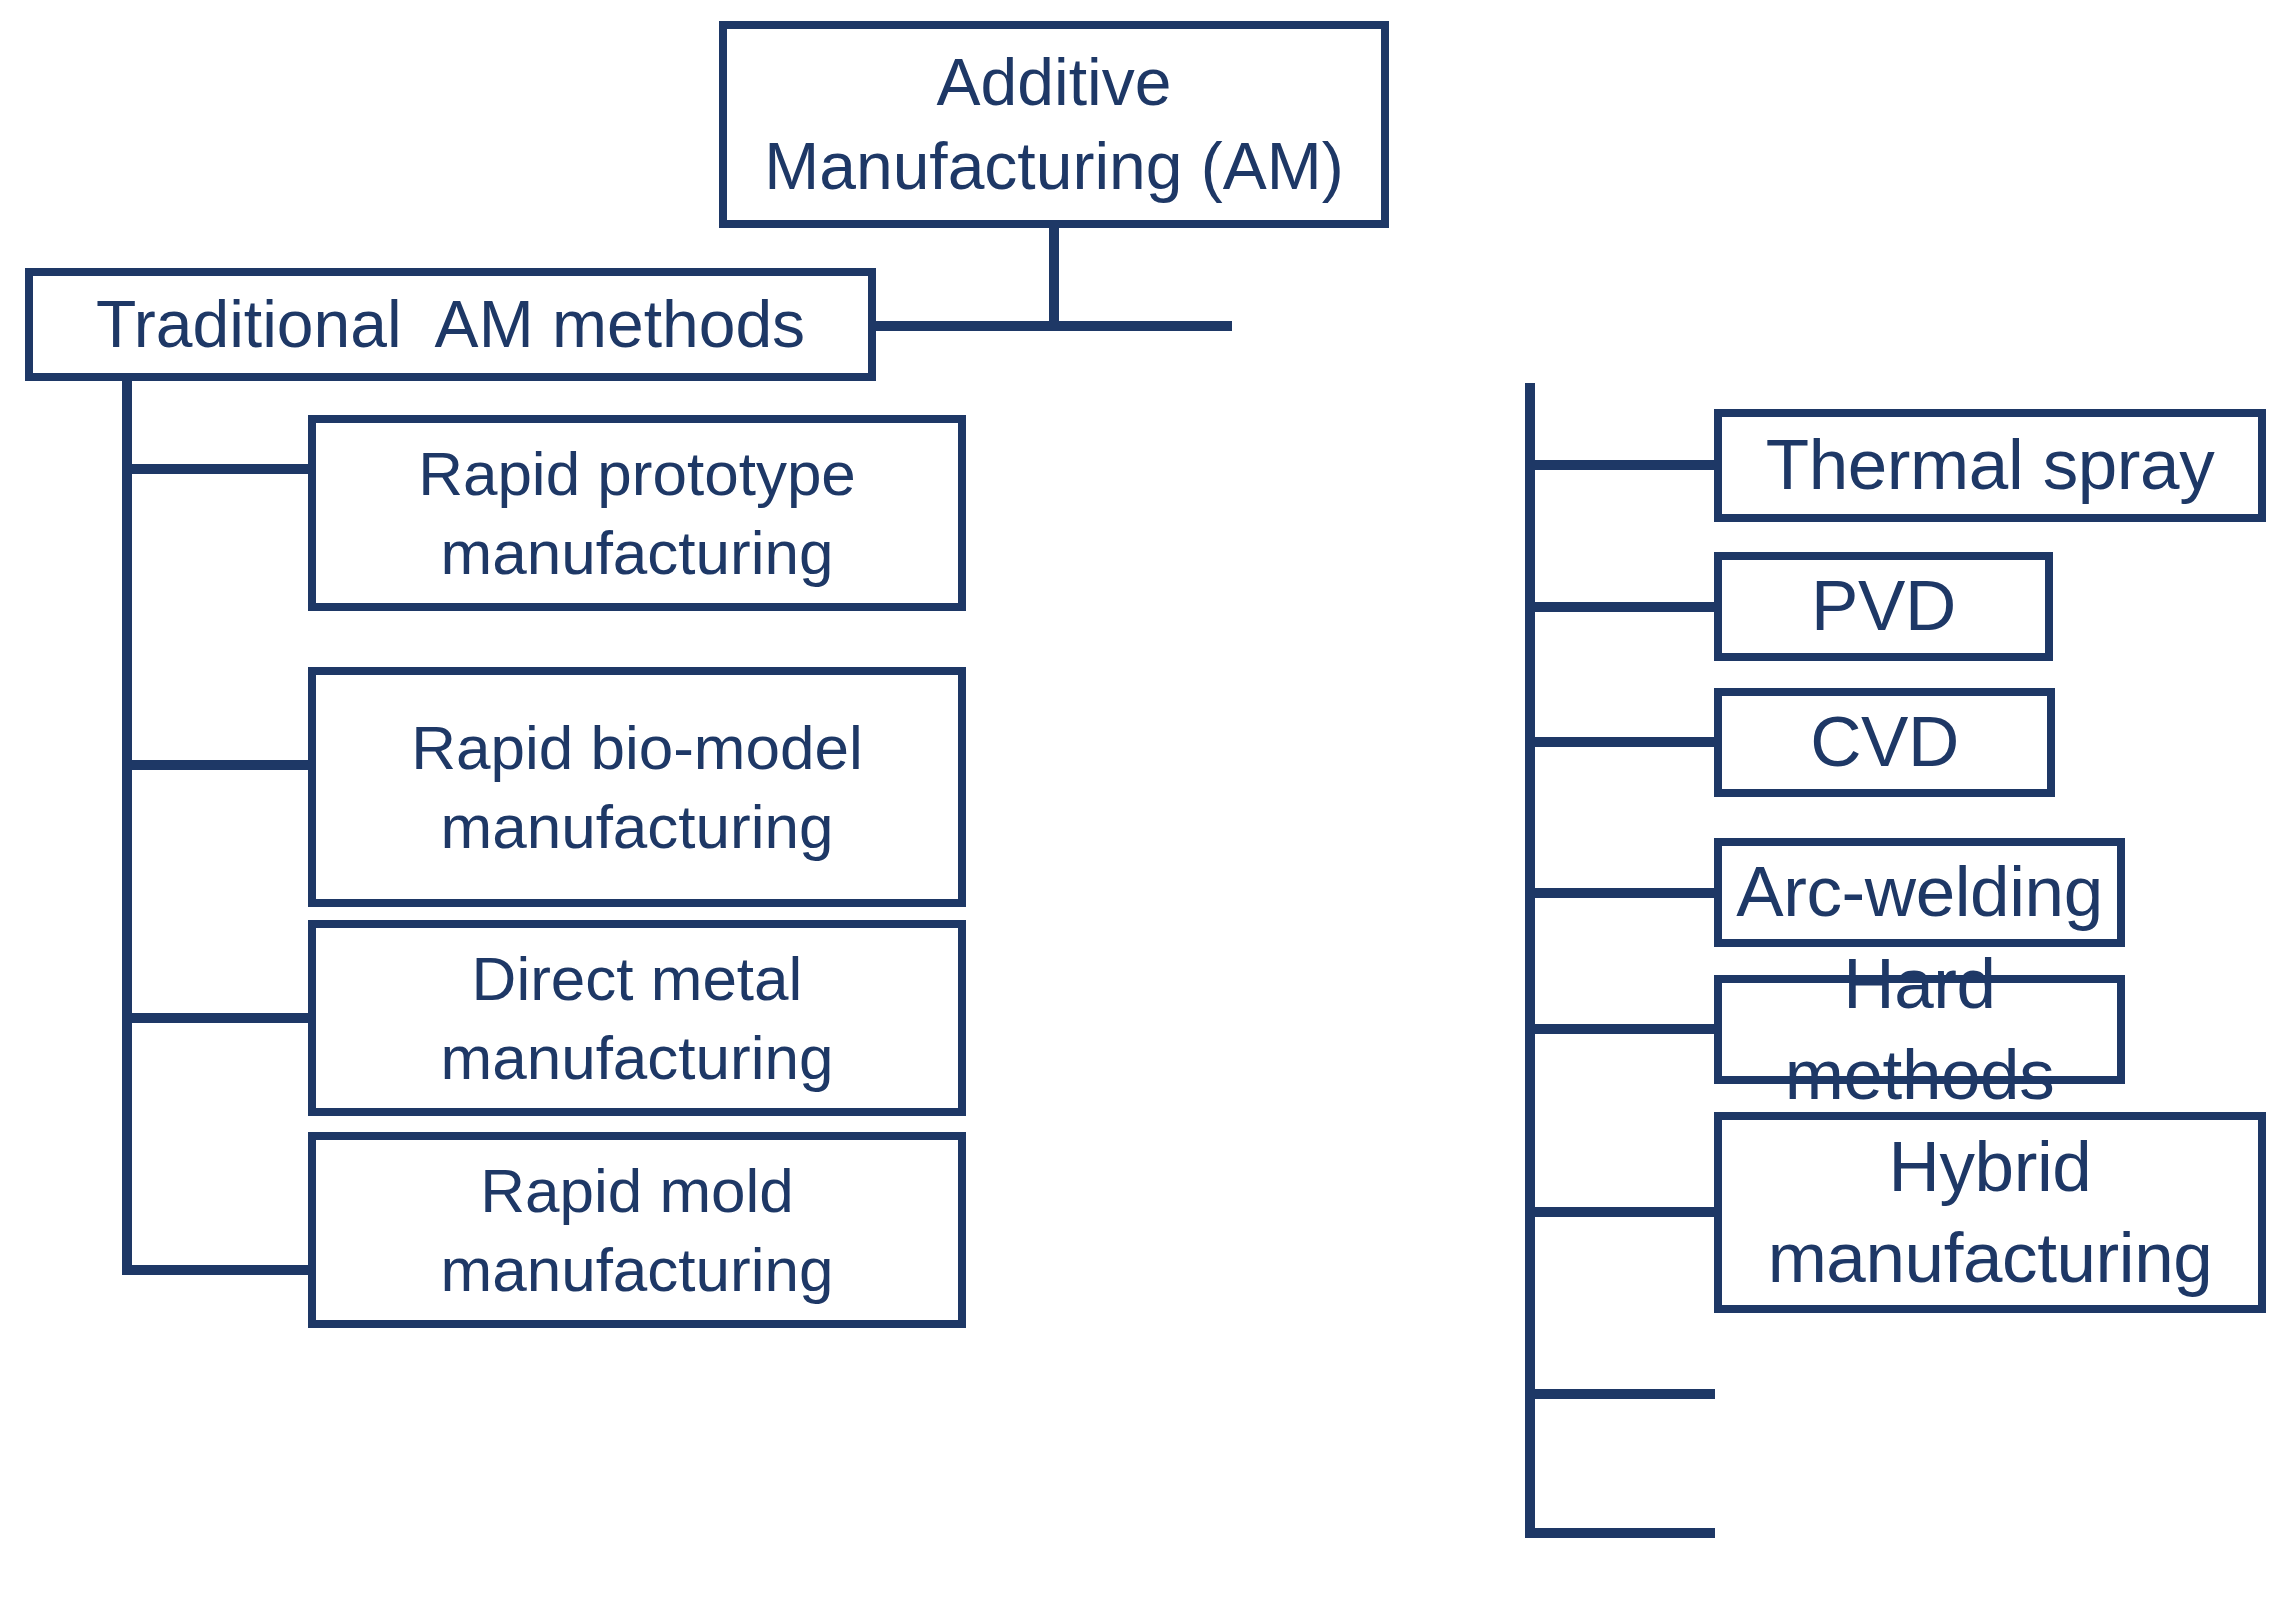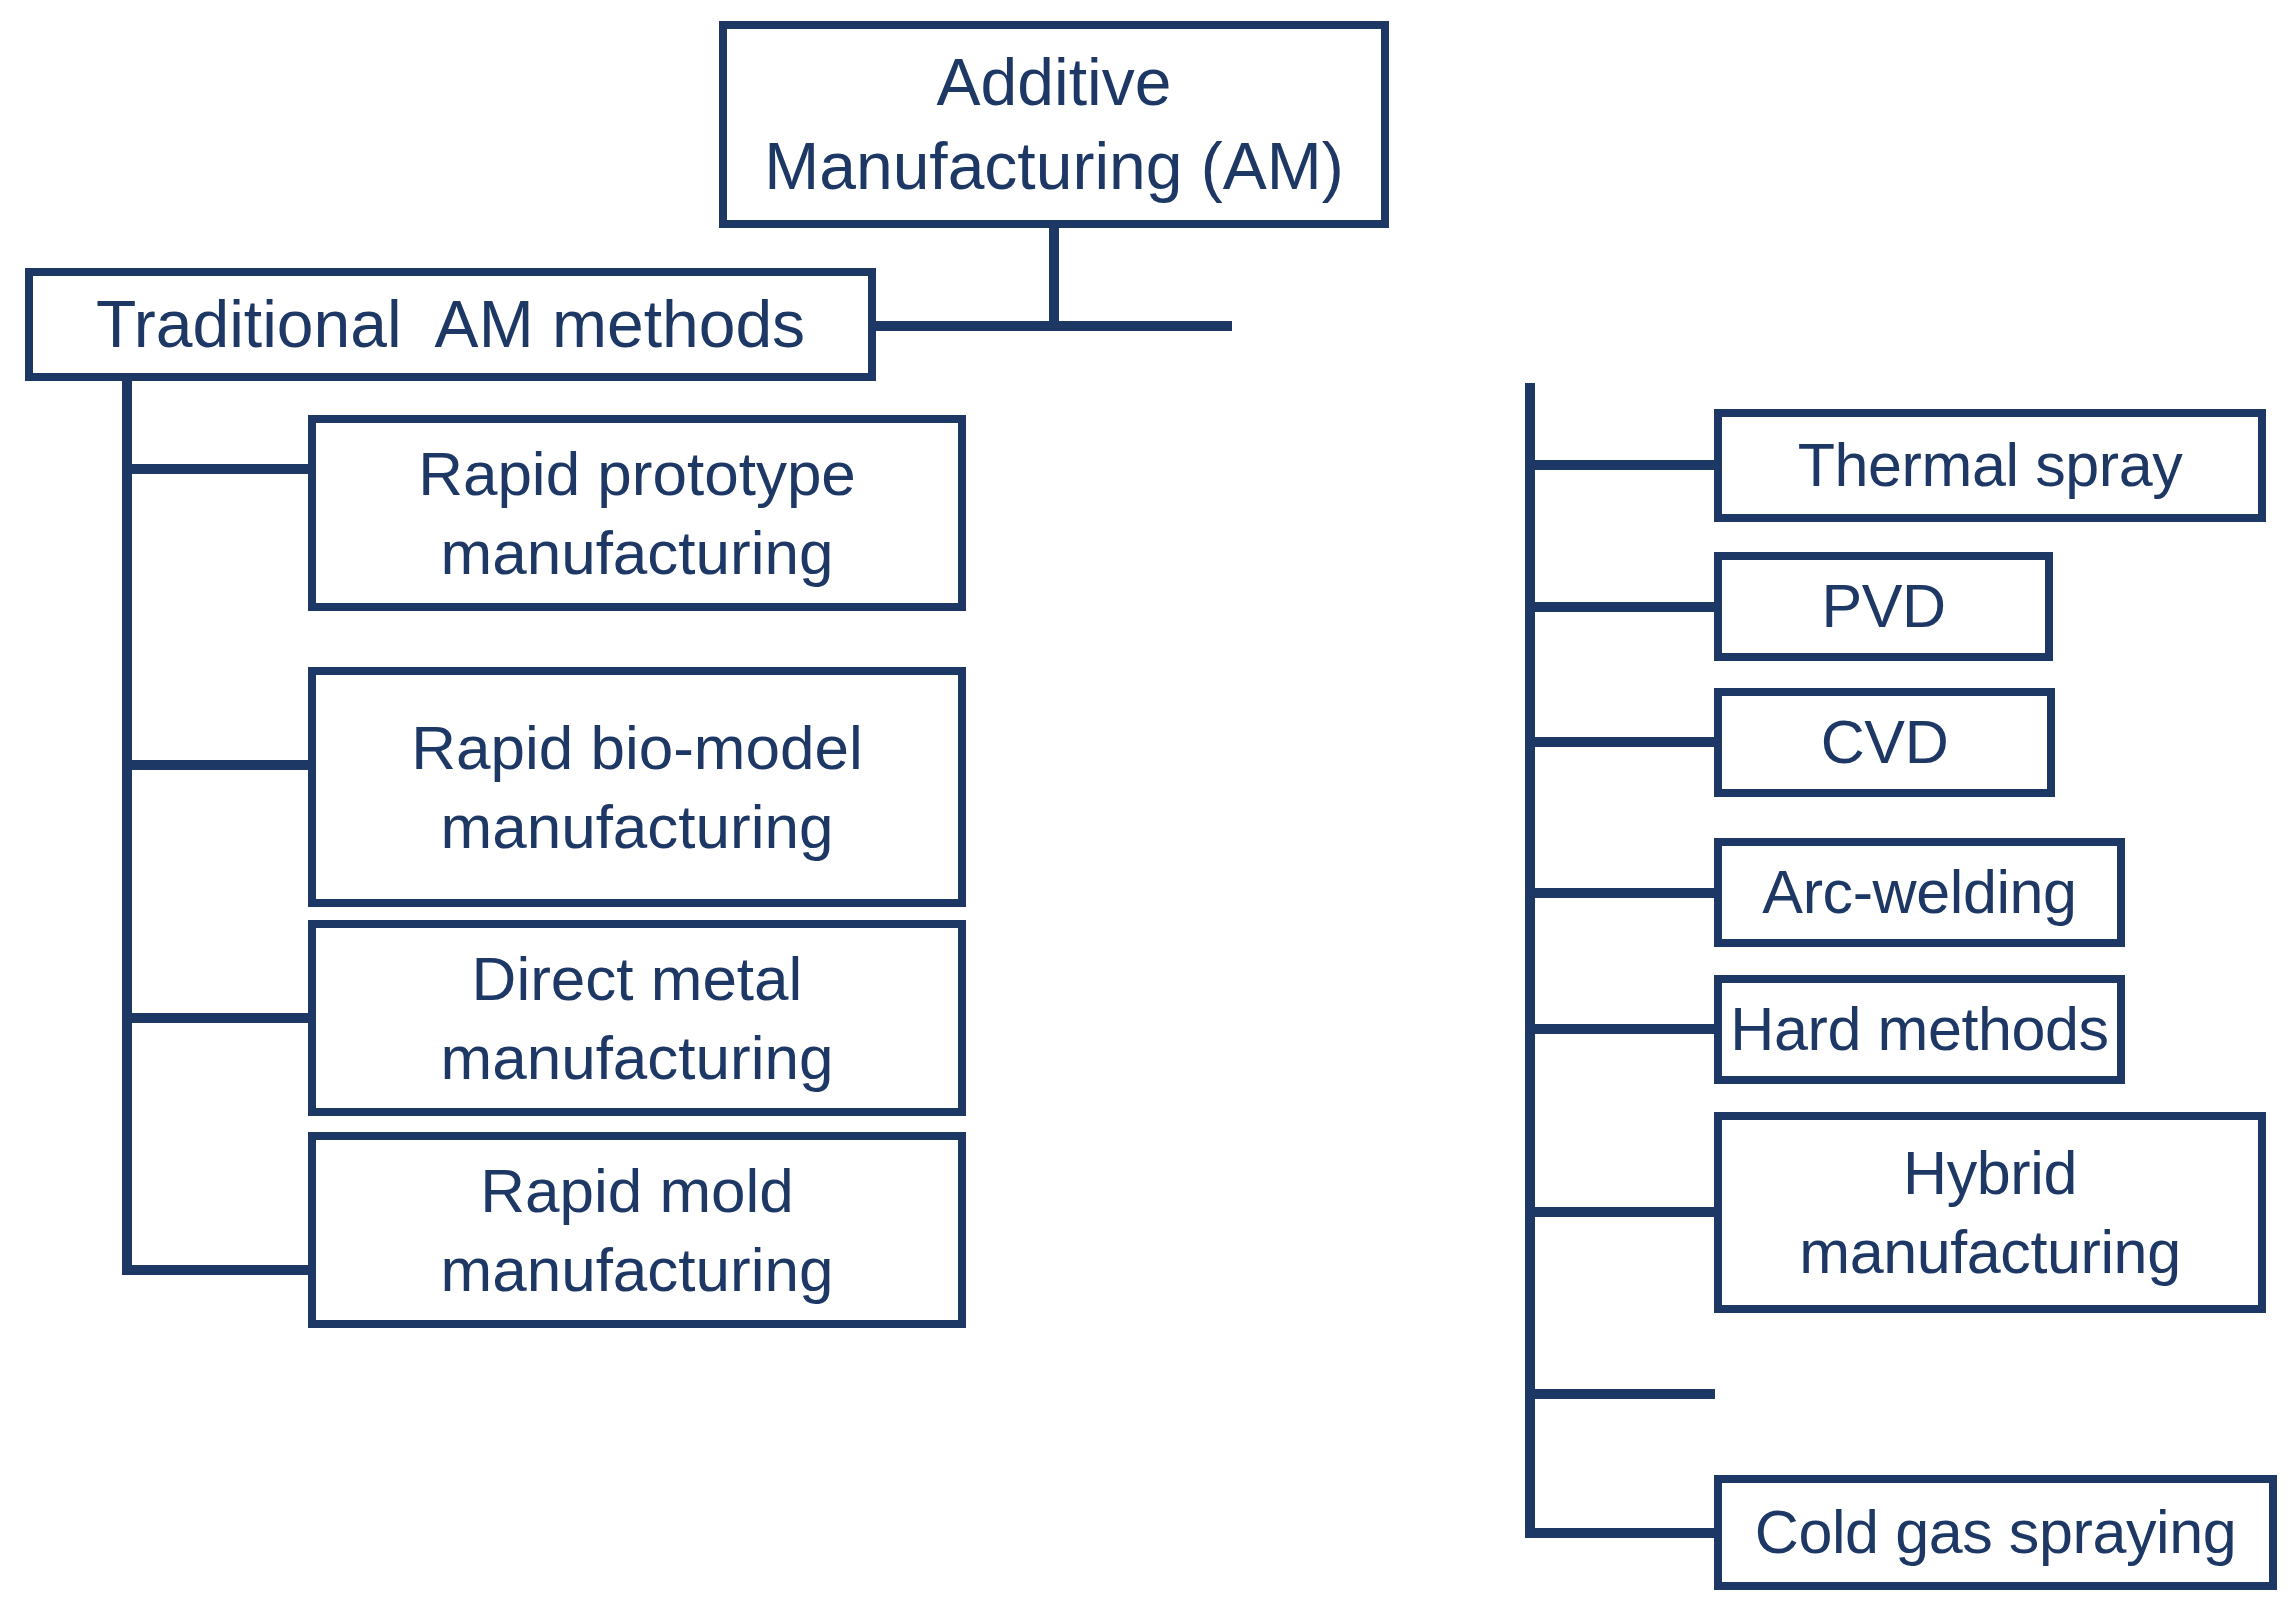--- a/index.html
+++ b/index.html
@@ -12,21 +12,21 @@
   .node {
     position:absolute; box-sizing:border-box;
     border:8.2px solid var(--line); background:var(--bg);
     color:var(--line);
     display:flex; align-items:center; justify-content:center;
     text-align:center; white-space:pre-wrap; line-height:1.28;
   }
   .root-node  { font-size:66px; }
   .branch-node{ font-size:66px; }
   .leaf-left  { font-size:62px; }
-  .leaf-right { font-size:61px; letter-spacing:-0.4px; }
+  .leaf-right { font-size:71px; letter-spacing:-0.4px; }
   .connector { position:absolute; background:var(--line); }
 </style>
 </head>
 <body>
 
 <div class="canvas">
 
   <div class="node root-node" style="left:719px; top:20.5px; width:670px; height:207px;">Additive
 Manufacturing (AM)</div>
 
@@ -52,21 +52,20 @@
   <div class="node leaf-right" style="left:1714px; top:688px; width:341px; height:109px;">CVD</div>
 
   <div class="node leaf-right" style="left:1714px; top:838px; width:411px; height:109px;">Arc-welding</div>
 
   <div class="node leaf-right" style="left:1714px; top:975px; width:411px; height:109px;">Hard methods</div>
 
   <div class="node leaf-right" style="left:1714px; top:1112px; width:552px; height:201px;">Hybrid
 manufacturing</div>
 
 
-  <div class="node leaf-right" style="left:1714px; top:1475px; width:563px; height:115px;">Cold gas spraying</div>
 
   <div class="connector" style="left:1049px; top:226px; width:10px; height:104px;"></div>
   <div class="connector" style="left:874px; top:321px; width:358px; height:10px;"></div>
 
   <div class="connector" style="left:122px; top:379px; width:10px; height:896px;"></div>
   <div class="connector" style="left:122px; top:464px; width:187px; height:10px;"></div>
   <div class="connector" style="left:122px; top:760px; width:187px; height:10px;"></div>
   <div class="connector" style="left:122px; top:1013px; width:187px; height:10px;"></div>
   <div class="connector" style="left:122px; top:1265px; width:187px; height:10px;"></div>
 

